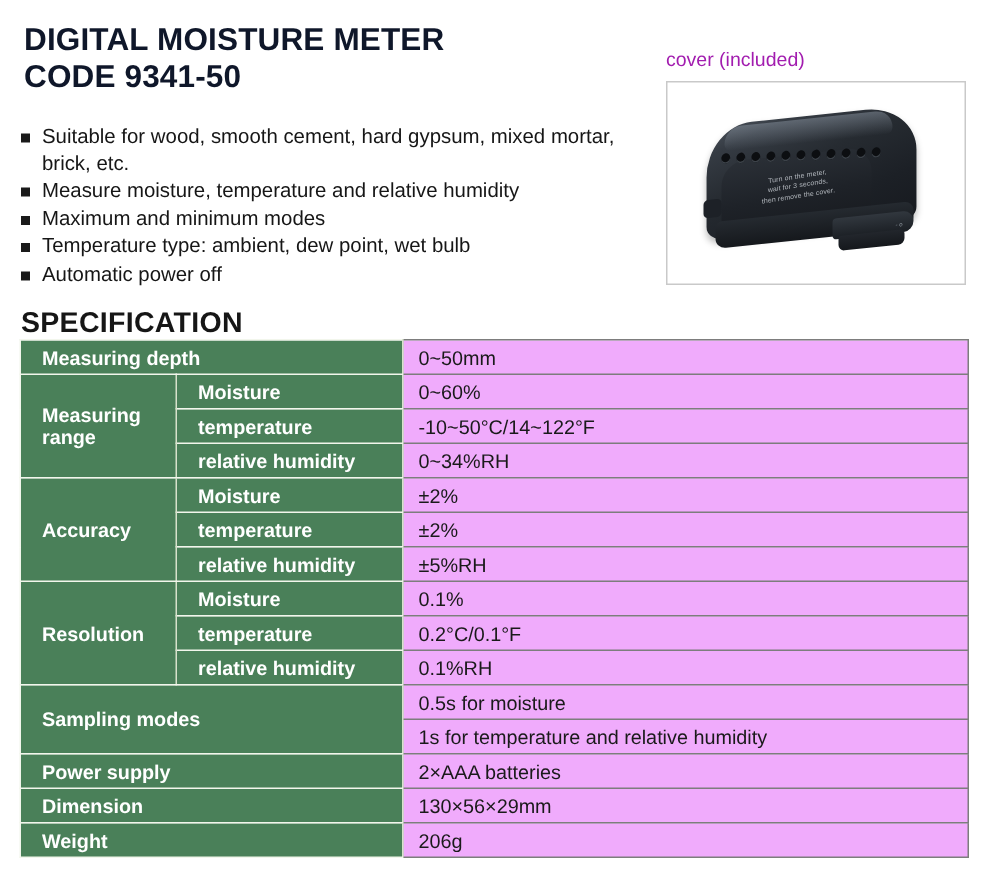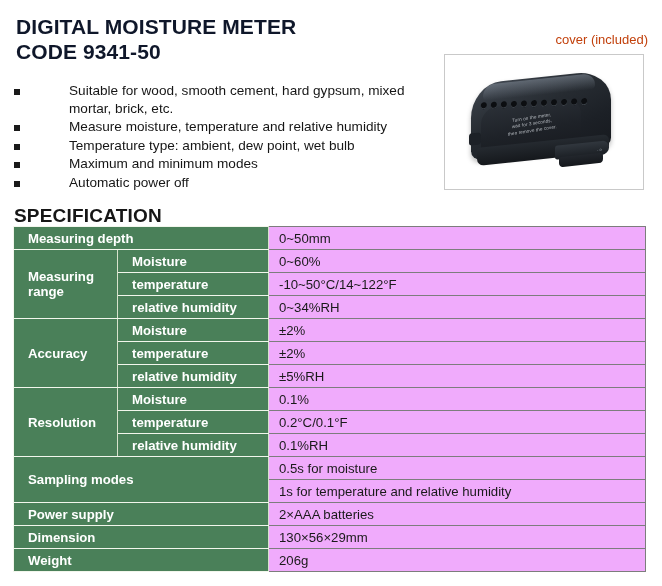--- a/index.html
+++ b/index.html
@@ -36,21 +36,20 @@
   #features {
     position: absolute;
     left: 14px;
     top: 82px;
     width: 430px;
   }
   #features .feature-item {
     display: flex;
     align-items: flex-start;
     margin-bottom: 1px;
-    gap: 41px;
   }
   #features .bullet-square {
     width: 6px;
     height: 6px;
     background: #1a1a1a;
     margin-top: 7px;
     margin-right: 8px;
     flex: 0 0 auto;
   }
   #features .feature-text {
@@ -60,23 +59,23 @@
   }
 
   
   #product-panel {
     position: absolute;
     left: 444px;
     top: 32px;
     width: 204px;
   }
   #product-caption {
-    text-align: right;
+    text-align: left;
     font-size: 13px;
-    color: #c2410c;
+    color: #a21caf;
     margin-bottom: 6px;
     line-height: 16px;
   }
   #product-frame {
     position: relative;
     width: 198px;
     height: 134px;
     border: 1px solid #c9c9c9;
     background: #ffffff;
     overflow: hidden;
@@ -265,25 +264,25 @@
   <div class="feature-item">
     <span class="bullet-square"></span>
     <span class="feature-text">Suitable for wood, smooth cement, hard gypsum, mixed mortar, brick, etc.</span>
   </div>
   <div class="feature-item">
     <span class="bullet-square"></span>
     <span class="feature-text">Measure moisture, temperature and relative humidity</span>
   </div>
   <div class="feature-item">
     <span class="bullet-square"></span>
+    <span class="feature-text">Maximum and minimum modes</span>
+  </div>
+  <div class="feature-item">
+    <span class="bullet-square"></span>
     <span class="feature-text">Temperature type: ambient, dew point, wet bulb</span>
-  </div>
-  <div class="feature-item">
-    <span class="bullet-square"></span>
-    <span class="feature-text">Maximum and minimum modes</span>
   </div>
   <div class="feature-item">
     <span class="bullet-square"></span>
     <span class="feature-text">Automatic power off</span>
   </div>
 </div>
 
 <div id="product-panel">
   <div id="product-caption">cover (included)</div>
   <div id="product-frame">

